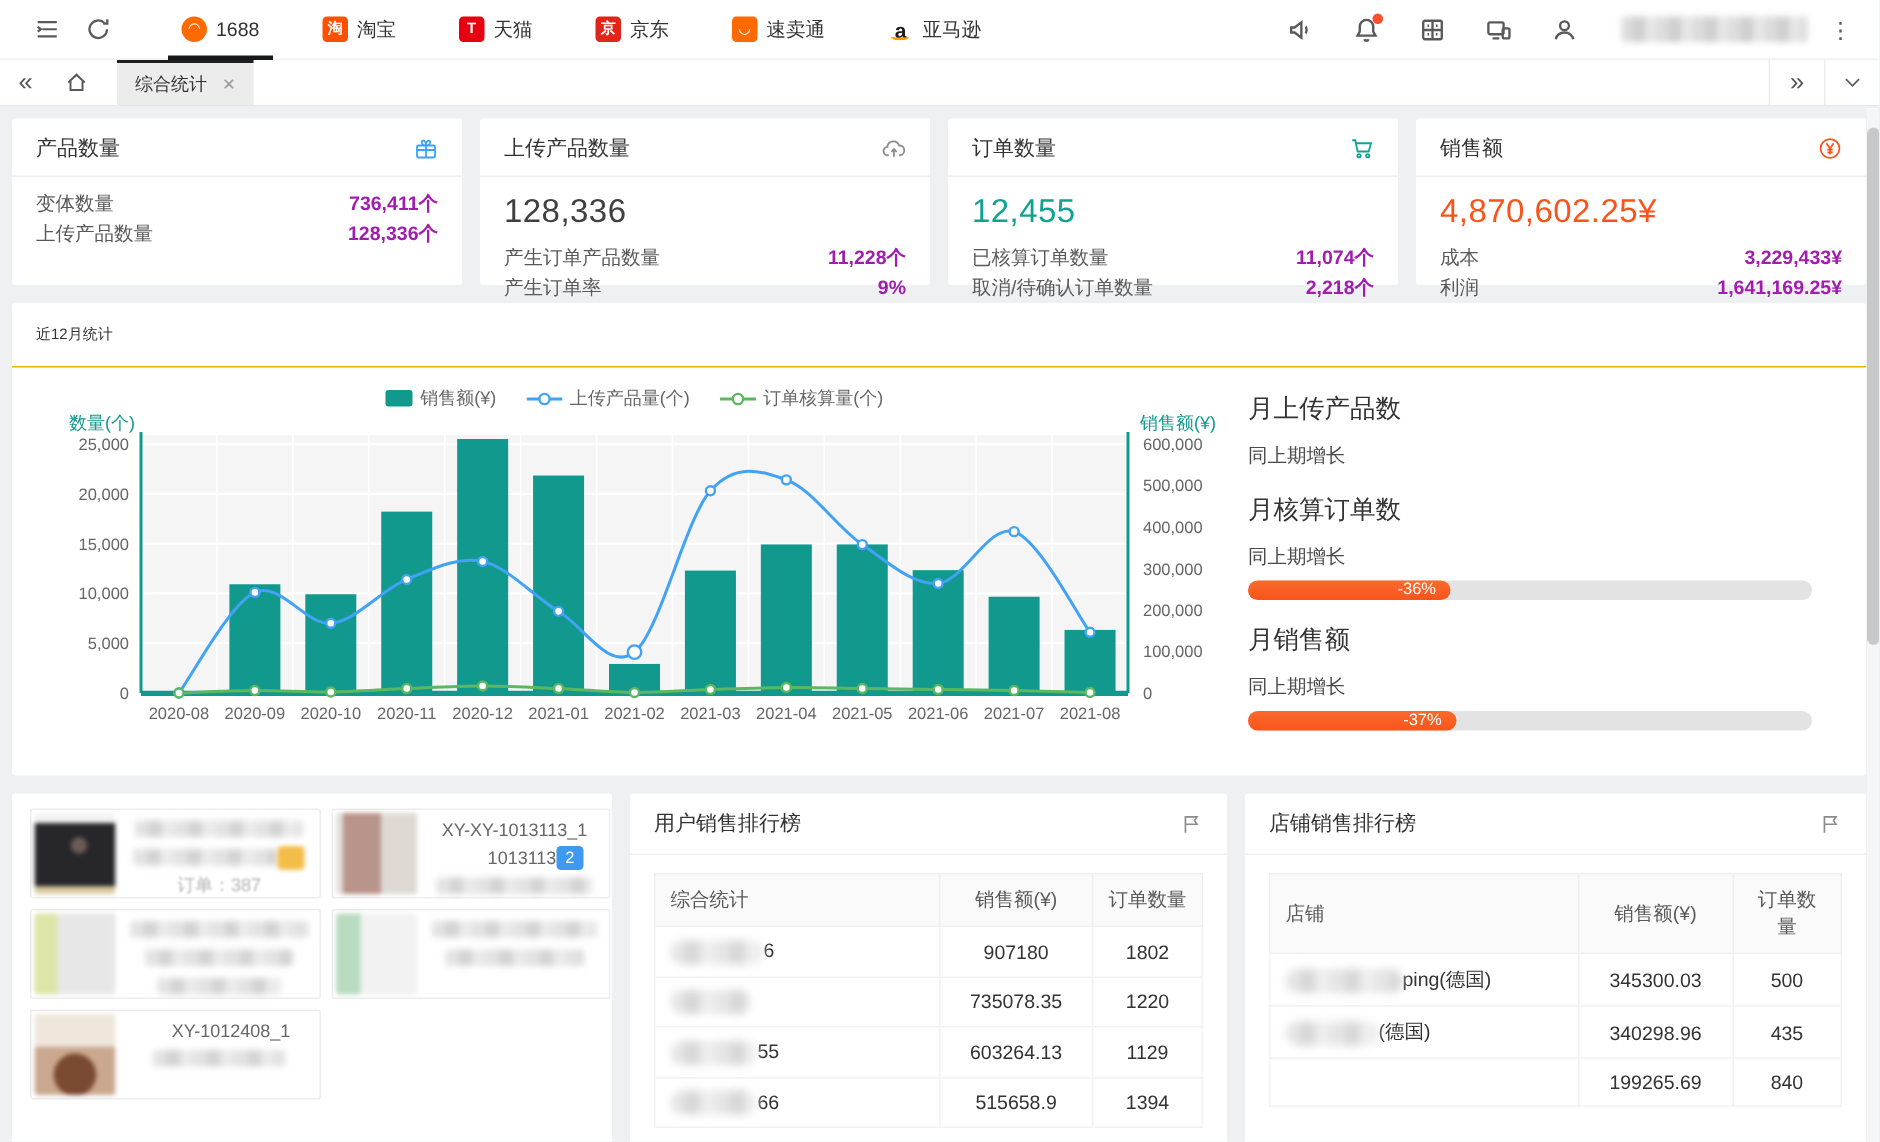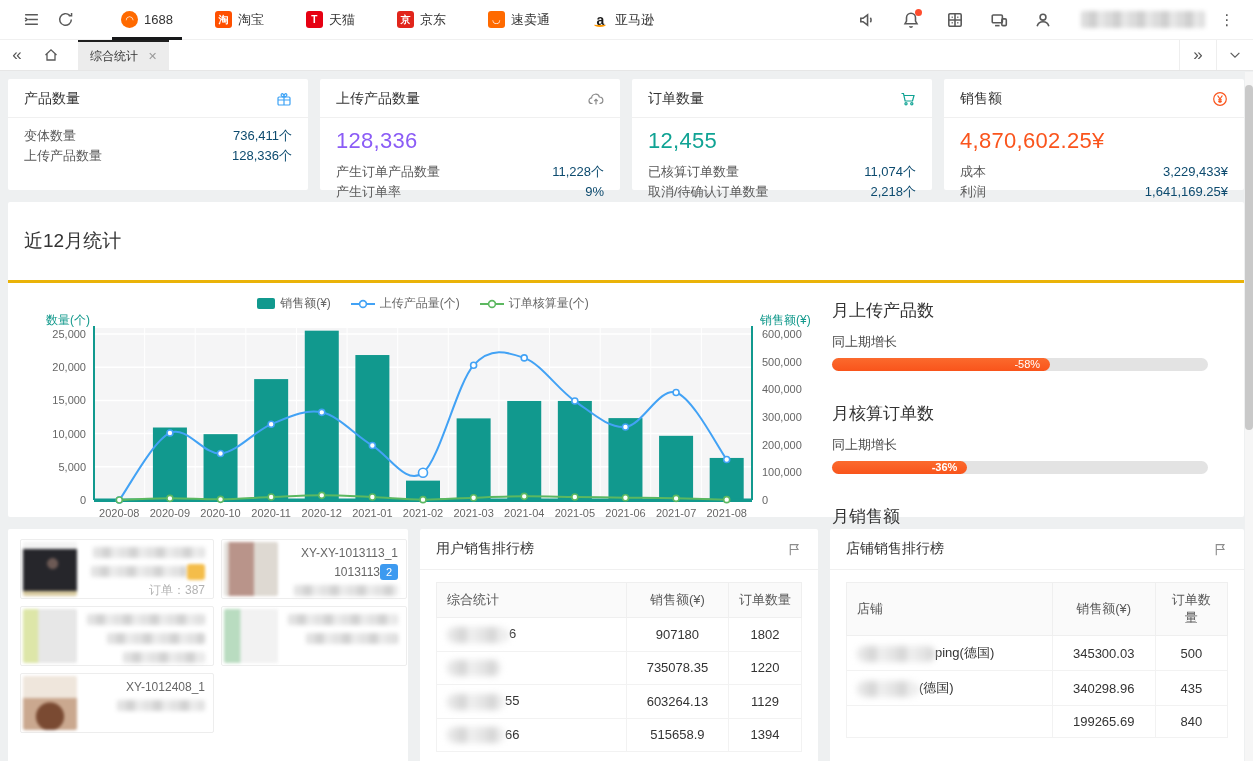--- a/index.html
+++ b/index.html
@@ -43,31 +43,31 @@
 
   .stat-row { display:flex; gap:12px; }
   .stat-card { flex:1; background:#fff; height:111px; border-radius:2px; }
   .sc-head { display:flex; align-items:center; justify-content:space-between;
     padding:11px 16px 9px; border-bottom:1px solid #f0f0f0; font-size:14px; }
   .sc-head svg { width:16px; height:16px; }
   .sc-body { padding:8px 16px 0; }
   .sc-value { font-size:22px; letter-spacing:.3px; margin:2px 0 8px; }
   .sc-line { display:flex; justify-content:space-between; font-size:13px; line-height:20px; }
   .sc-line .lbl { color:#595959; }
-  .sc-line .val { color:#0c4a6e; }
+  .sc-line .val { color:#a21caf;font-weight:bold; }
 
   .chart-card { background:#fff; margin-top:12px; height:315px; border-radius:2px; }
-  .cc-head { padding:26px 16px; font-size:19px; border-bottom:3px solid #eab308; }
+  .cc-head { padding:14px 16px; font-size:10px; border-bottom:1px solid #eab308; }
   .cc-body { display:flex; }
   .chart-wrap { flex:1; padding:6px 0 0 6px; }
   .legend { display:flex; justify-content:center; gap:20px; font-size:12px; color:#666; padding:6px 0 2px; }
   .legend .li { display:flex; align-items:center; gap:5px; cursor:pointer; }
 
   .growth { width:412px; padding:16px 36px 0 0; }
-  .g-item { margin-bottom:31px; }
+  .g-item { margin-bottom:15px; }
   .g-title { font-size:17px; color:#333; margin-bottom:11px; }
   .g-label { font-size:13px; color:#4a4a4a; margin-bottom:7px; }
   .g-track { height:13px; background:#e3e3e3; border-radius:7px; }
   .g-fill { height:13px; border-radius:7px; background:linear-gradient(180deg,#fb6a2d,#f9541b);
     color:#fff; font-size:11px; text-align:right; line-height:13px; padding-right:10px; }
 
   .bottom-row { display:flex; gap:12px; margin-top:12px; }
   .panel { background:#fff; border-radius:2px; height:240px; overflow:hidden; }
   .panel.p1 { width:400px; } .panel.p2 { width:398px; } .panel.p3 { flex:1; }
   .p-head { display:flex; align-items:center; justify-content:space-between;
@@ -78,21 +78,21 @@
   .prod-grid { display:grid; grid-template-columns:1fr 1fr; gap:7px; padding:10px 12px; }
   .prod-card { border:1px solid #ededed; border-radius:2px; height:60px; display:flex; gap:8px; padding:2px; }
   .p-img { width:54px; height:54px; flex:none; border-radius:2px; filter:blur(1.5px); }
   .img-jersey { background:radial-gradient(circle at 55% 40%,#6d5a55 12%,transparent 13%),linear-gradient(180deg,#f3f3f3 12%,#26262b 13% 90%,#d9cba0 91%); }
   .img-phone { background:linear-gradient(90deg,#e3e0db 8%,#b9948a 9% 55%,#ded9d2 56%); }
   .img-sneaker { background:radial-gradient(circle at 30% 60%,#c33 6%,transparent 7%),radial-gradient(circle at 60% 40%,#c33 5%,transparent 6%),linear-gradient(160deg,#fdfdfd 60%,#e8e8e8); }
   .img-blur { background:repeating-linear-gradient(90deg,#e9e9e9 0 10px,#d8d8d8 10px 20px,#efefef 20px 30px); }
   .img-green { background:linear-gradient(90deg,#b9dcc0 30%,#f2f2f2 31%); }
   .img-doll { background:radial-gradient(circle at 50% 75%,#7a4a32 28%,transparent 30%),linear-gradient(180deg,#efe6dc 40%,#caa88f 41%); }
   .p-txt { flex:1; padding:4px 6px 0 2px; font-size:12px; color:#666; }
-  .p-row { display:flex; align-items:center; justify-content:flex-end; margin-bottom:6px; height:13px; }
+  .p-row { display:flex; align-items:center; justify-content:center; margin-bottom:6px; height:13px; }
   .blur-b { height:11px; border-radius:2px; filter:blur(2px);
     background:repeating-linear-gradient(90deg,#e2e2e2 0 9px,#d3d3d3 9px 18px,#eaeaea 18px 27px); }
   .badge-sq { width:18px; height:16px; border-radius:3px; flex:none; }
   .badge-blue { background:#3d9af0; color:#fff; font-size:11px; text-align:center; line-height:16px; }
   .badge-yellow { background:#f4bd4a; filter:blur(1.5px); }
   .badge-dark { background:#5c6670; filter:blur(1.5px); }
   .faded { opacity:.5; filter:blur(.7px); }
 
   
   table { width:100%; border-collapse:collapse; font-size:13px; }
@@ -236,21 +236,21 @@
     </div>
     <div class="stat-card">
       <div class="sc-head">
         <span>上传产品数量</span>
         <svg viewBox="0 0 16 16" fill="none" stroke="#8c8c8c" stroke-width="1.2">
             <path d="M4.5 12.5H4a2.8 2.8 0 0 1-.4-5.6 4 4 0 0 1 7.8-.9A3.2 3.2 0 0 1 11.8 12.5h-.3"></path>
             <path d="M8 13.5V8.5M6.2 10.2 8 8.4l1.8 1.8"></path>
           </svg>
       </div>
       <div class="sc-body">
-        <div class="sc-value" style="color:#8b5cf6">128,336</div>
+        <div class="sc-value" style="color:#404040">128,336</div>
         <div class="sc-line">
             <span class="lbl">产生订单产品数量</span>
             <span class="val">11,228个</span>
           </div>
         <div class="sc-line">
             <span class="lbl">产生订单率</span>
             <span class="val">9%</span>
           </div>
       </div>
     </div>
@@ -413,29 +413,26 @@
               <text x="560.8461538461538" y="203" class="xlab" text-anchor="middle">2021-05</text>
               <text x="611.4615384615385" y="203" class="xlab" text-anchor="middle">2021-06</text>
               <text x="662.076923076923" y="203" class="xlab" text-anchor="middle">2021-07</text>
               <text x="712.6923076923076" y="203" class="xlab" text-anchor="middle">2021-08</text>
             </svg></div>
       </div>
       <div class="growth" id="growthPanel">
           <div class="g-item">
             <div class="g-title">月上传产品数</div>
             <div class="g-label">同上期增长</div>
-            <div class="g-track">
-              <div class="g-fill" style="width: 58%;">-58%</div>
-            </div>
           </div>
           <div class="g-item">
             <div class="g-title">月核算订单数</div>
             <div class="g-label">同上期增长</div>
             <div class="g-track">
-              <div class="g-fill" style="width: 36%; font-weight: bold;">-36%</div>
+              <div class="g-fill" style="width: 36%;">-36%</div>
             </div>
           </div>
           <div class="g-item">
             <div class="g-title">月销售额</div>
             <div class="g-label">同上期增长</div>
             <div class="g-track">
               <div class="g-fill" style="width: 37%; padding-left: 48px;">-37%</div>
             </div>
           </div>
         </div>

